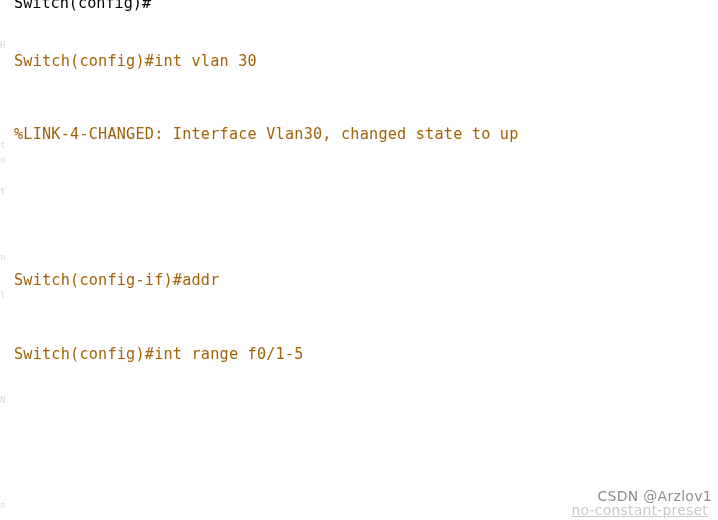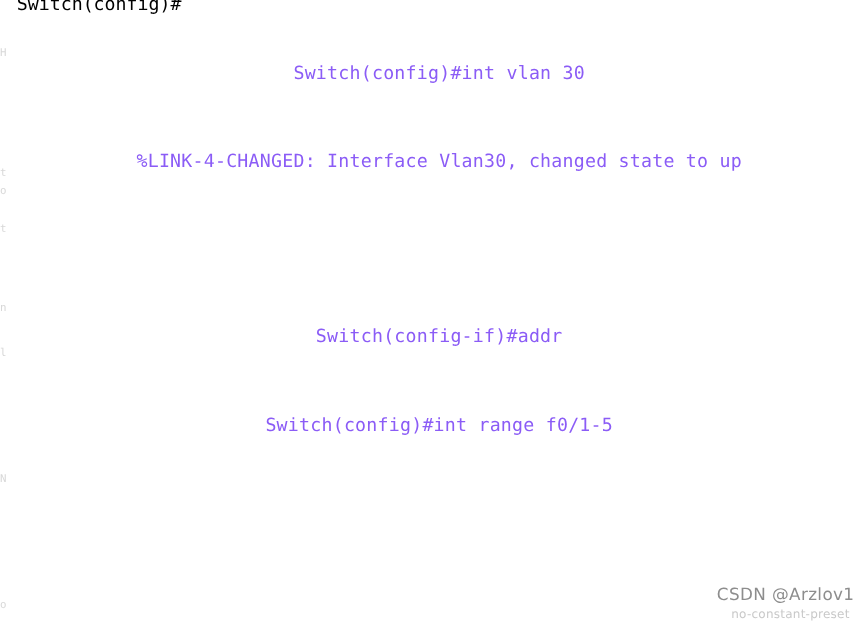--- a/index.html
+++ b/index.html
@@ -26,27 +26,26 @@
     color: #d8d8d8;
     line-height: 10px;
     user-select: none;
   }
   .term {
     position: absolute;
     left: 14px;
     top: 0px;
     right: 0;
     bottom: 0;
-    color: #8b5cf6;
+    color: #a16207;
     font-family: "DejaVu Sans Mono", monospace;
     font-size: 15.2px;
     line-height: 24.4px;
     letter-spacing: 0.2px;
     white-space: pre;
-    text-align: center;
   }
   .line {
     height: 24.4px;
     white-space: pre;
   }
   .line.blank {
     height: 24.4px;
   }
   
   .clip-top {
@@ -68,24 +67,25 @@
     color: #8d8d8d;
     letter-spacing: 0.3px;
     user-select: none;
     text-align: center;
   }
   .watermark2 {
     position: absolute;
     right: 10px;
     bottom: 2px;
     font-family: "DejaVu Sans", sans-serif;
-    font-size: 10px;
+    font-size: 14px;
     color: #c9c9c9;
     letter-spacing: 0.2px;
     user-select: none;
+    text-decoration: underline;
   }
 </style>
 </head>
 <body>
 
 <div id="screen">
 
   <div class="clip-top">Switch(config)#</div>
 
   <div class="term">

